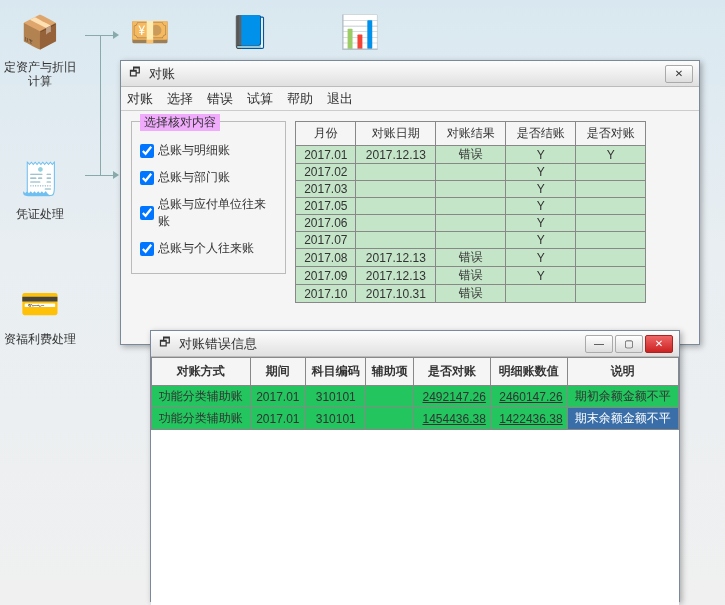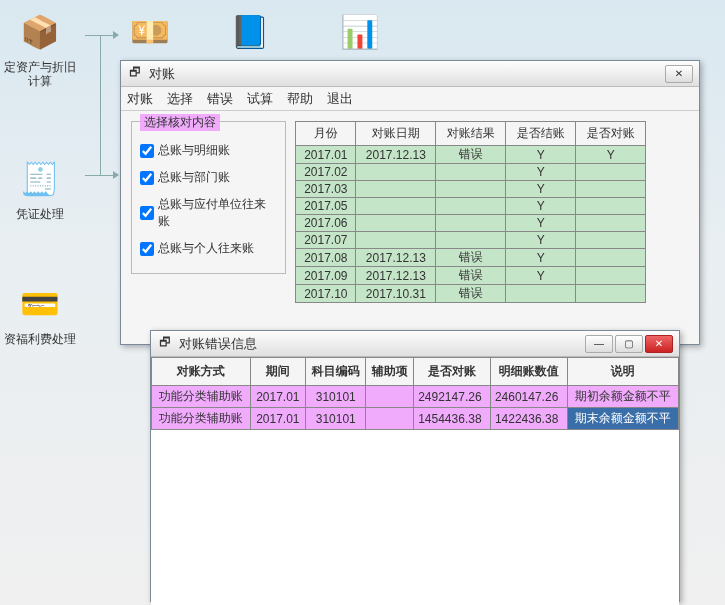--- a/index.html
+++ b/index.html
@@ -156,23 +156,23 @@
       border: 1px solid #888;
       padding: 2px 4px;
       text-align: center;
       white-space: nowrap;
     }
     .err-grid th {
       background: #f5f5f5;
       font-weight: bold;
       height: 28px;
     }
-    .err-grid td { background: #f0abfc; height: 18px; }
+    .err-grid td { background: #22c55e; height: 18px; }
     .err-grid td.sel { background: #3a6ea8; color: #fff; }
-    .err-grid td.num { text-align: left; }
+    .err-grid td.num { text-align: right; text-decoration: underline; }
   </style>
 </head>
 <body>
 
 <div class="desktop-icon" style="left:0;top:8px;">
   <div class="icon-img">📦</div>
   <div class="label">定资产与折旧<br>计算</div>
 </div>
 
 <div class="desktop-icon" style="left:120px;top:8px;width:60px;">

